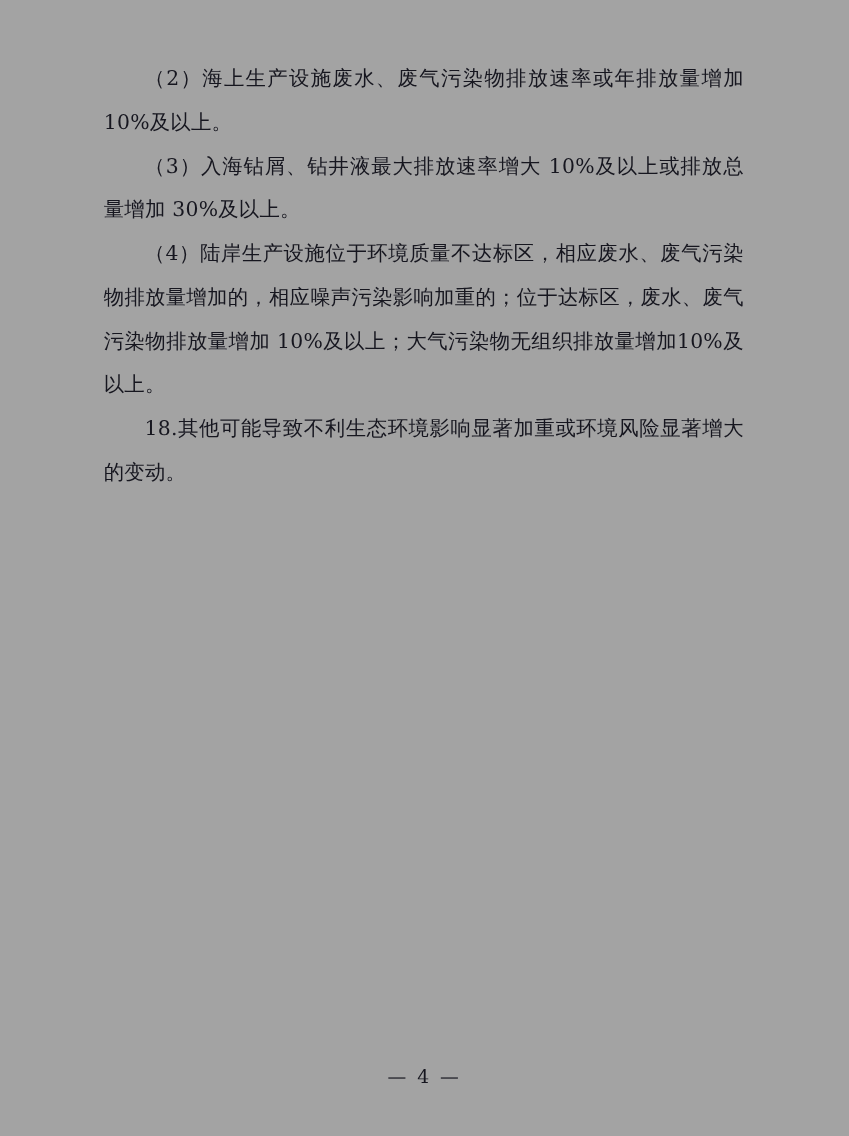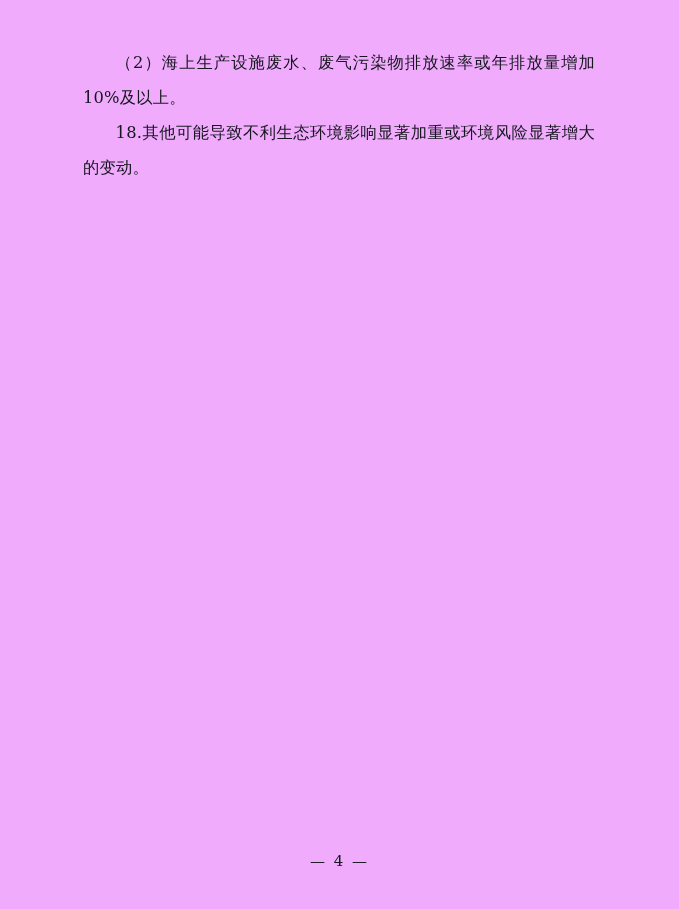--- a/index.html
+++ b/index.html
@@ -14,21 +14,21 @@
     color: #1a1a28;
     position: relative;
     overflow: hidden;
   }
   .page {
     position: absolute;
     left: 0;
     top: 0;
     width: 679px;
     height: 909px;
-    background: #f0abfc;
+    background: #a3a3a3;
   }
   .content {
     position: absolute;
     left: 83px;
     top: 45px;
     width: 512px;
   }
   .para {
     font-size: 16.3px;
     line-height: 35px;
@@ -53,16 +53,18 @@
     letter-spacing: 2px;
     font-family: "DejaVu Serif", "Liberation Serif", serif;
   }
 </style>
 </head>
 <body>
 
 <div class="page">
   <div class="content">
     <p class="para indent">（2）海上生产设施废水、废气污染物排放速率或年排放量增加10%及以上。</p>
+    <p class="para indent">（3）入海钻屑、钻井液最大排放速率增大 10%及以上或排放总量增加 30%及以上。</p>
+    <p class="para indent">（4）陆岸生产设施位于环境质量不达标区，相应废水、废气污染物排放量增加的，相应噪声污染影响加重的；位于达标区，废水、废气污染物排放量增加 10%及以上；大气污染物无组织排放量增加10%及以上。</p>
     <p class="para indent">18.其他可能导致不利生态环境影响显著加重或环境风险显著增大的变动。</p>
   </div>
   <div class="footer">— 4 —</div>
 </div>
 
 </body></html>

